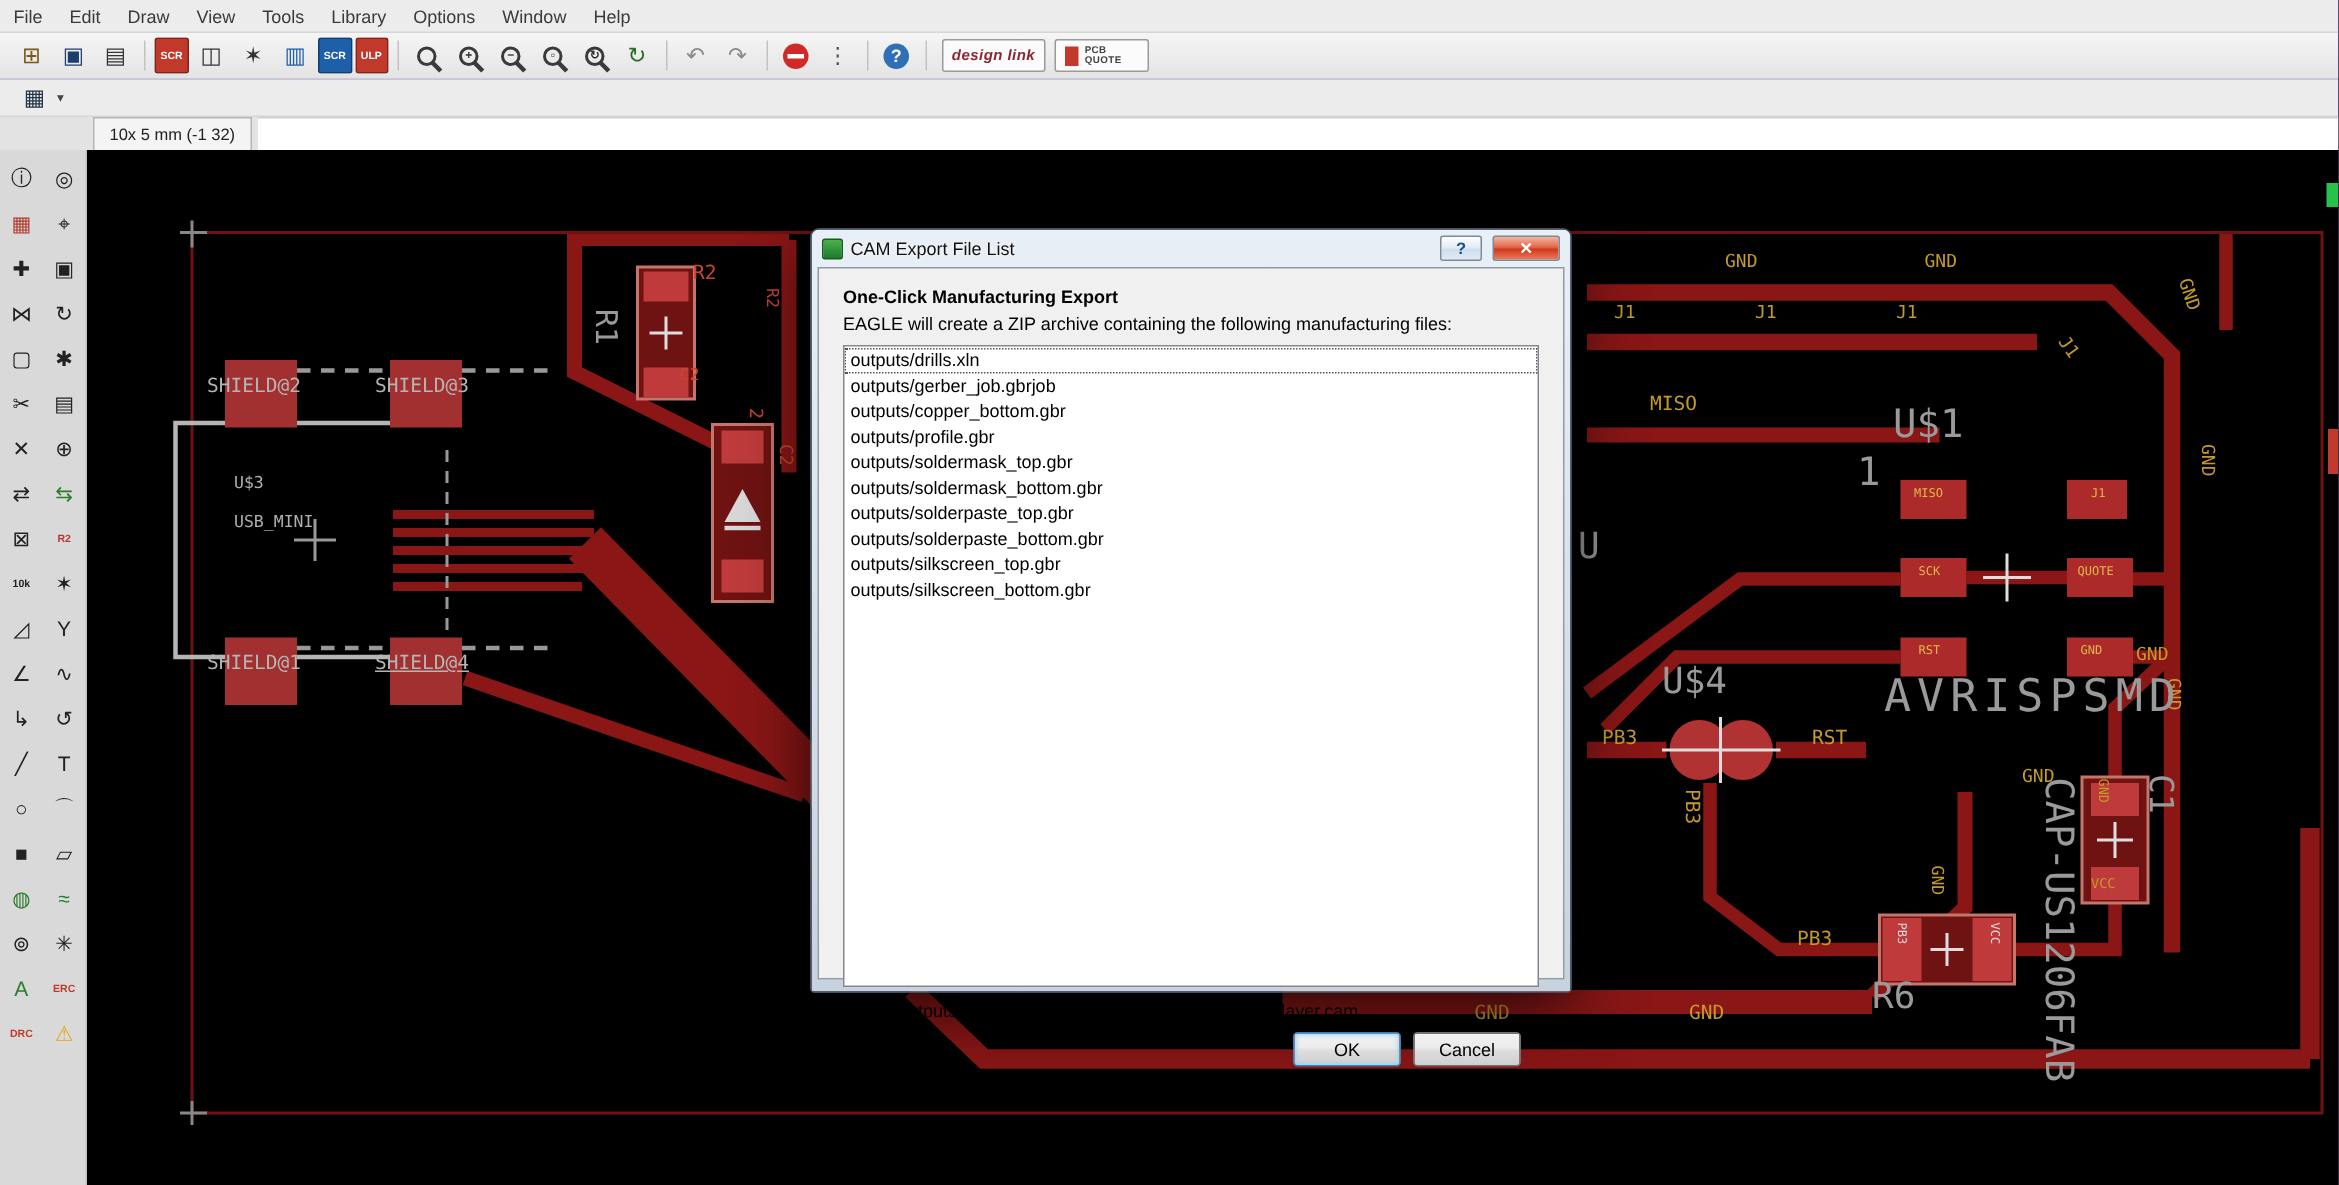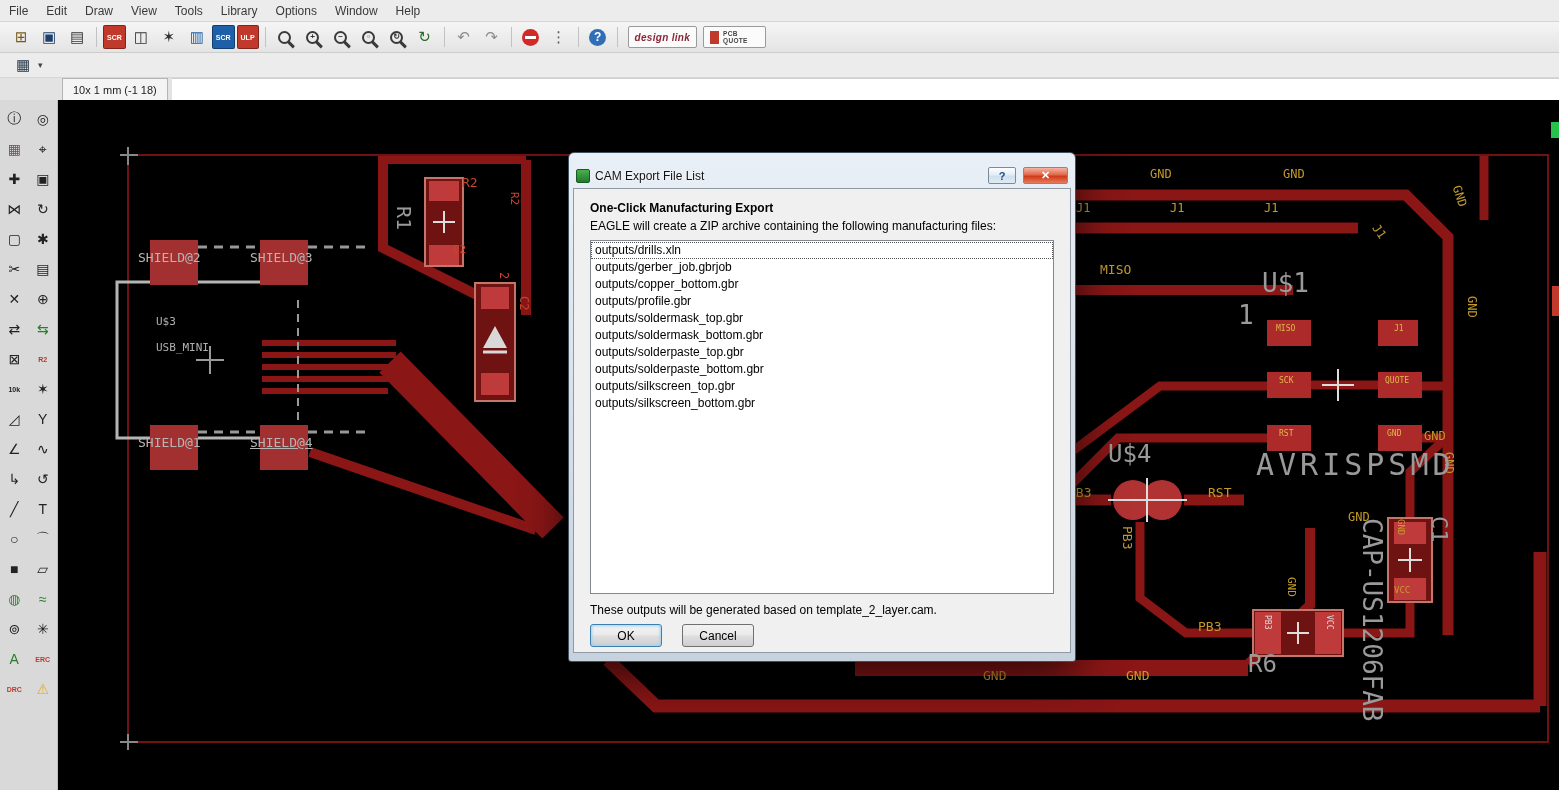--- a/index.html
+++ b/index.html
@@ -56,42 +56,42 @@
     color:#222; cursor:default; }
   .tool.small { font-size:7px; font-weight:bold; }
 
   
   .canvas { position:absolute; left:58px; top:100px; right:0; bottom:0; background:#000; }
   .canvas svg { position:absolute; left:0; top:0; }
   .pcb-labels { position:absolute; left:0; top:0; width:100%; height:100%; }
   .pcb-label { position:absolute; font-family:"DejaVu Sans Mono", monospace; white-space:nowrap; line-height:1; }
 
   
-  .dialog { position:absolute; left:568px; top:152px; width:508px; height:510px;
+  .dialog { position:absolute; left:540px; top:152px; width:508px; height:510px;
     background:linear-gradient(#e9eff6,#c6d2de); border:1px solid #41505e; border-radius:6px 6px 3px 3px;
-    box-shadow:0 12px 45px rgba(0,0,0,.7); padding:10px 4px 4px; }
+    box-shadow:0 12px 45px rgba(0,0,0,.7); padding:0 4px 4px; }
   .dlg-title { height:25px; display:flex; align-items:center; gap:5px; padding:0 3px; font-size:12px; color:#111; }
   .dlg-icon { width:14px; height:14px; background:linear-gradient(#4db04d,#1d7a2d); border:1px solid #155a20;
     border-radius:2px; }
   .dlg-title-text { flex:1; text-shadow:0 0 3px #fff; }
   .cap-btn { height:17px; display:flex; align-items:center; justify-content:center; border:1px solid #7e8a96;
     border-radius:2px; font-size:11px; cursor:default; }
   .cap-help { width:28px; background:linear-gradient(#fdfeff,#e4edf6 45%,#cfdfee 55%,#e0eaf4);
     color:#1b4e8a; font-weight:bold; }
   .cap-close { width:45px; background:linear-gradient(#f5b3a2,#e2684a 45%,#cf3a1a 55%,#e77c5d);
     color:#fff; font-weight:bold; margin-left:2px; }
   .dlg-client { background:#f0f0f0; border:1px solid #8f9aa5; height:calc(100% - 29px); }
   .dlg-heading { font-weight:bold; font-size:12px; margin:12px 16px 4px; color:#000; }
   .dlg-desc { font-size:12px; margin:0 16px 7px; color:#000; }
-  .listbox { margin:0 16px; height:354px; background:#fff; border:1px solid #828790; overflow:hidden;
+  .listbox { margin:0 16px; height:428px; background:#fff; border:1px solid #828790; overflow:hidden;
     font-size:12px; padding-top:1px; }
   .file-item { height:17px; line-height:17px; padding:0 4px; color:#000; white-space:nowrap; }
   .file-item.focused { outline:1px dotted #555; outline-offset:-1px; }
   .dlg-note { font-size:12px; margin:9px 16px 7px; color:#000; }
-  .dlg-buttons { display:flex; gap:20px; margin:0 16px; }
+  .dlg-buttons { display:flex; justify-content:flex-end; gap:8px; margin:0 28px; }
   .btn { min-width:72px; height:23px; font-size:12px; font-family:inherit; color:#000;
     border:1px solid #707070; border-radius:3px;
     background:linear-gradient(#f2f2f2,#ebebeb 45%,#dddddd 55%,#cfcfcf); cursor:default; }
   .btn.default { border-color:#3c7fb1; box-shadow:inset 0 0 3px 1px #9fd1f2; }
 </style>
 </head>
 <body>
 
 <div class="page">
 
@@ -166,21 +166,21 @@
         <span class="boxtext wrap" style="color: rgb(68, 68, 68);">PCB QUOTE</span>
       </span>
     </div>
 
   <div class="toolbar2">
     <span class="tbtn">▦</span>
     <span class="caret">▾</span>
   </div>
 
   <div class="cmdbar">
-    <span class="coord-tab">10x 1 mm (-1 18)</span>
+    <span class="coord-tab">10x 5 mm (-1 32)</span>
     <span class="command-line"></span>
   </div>
 
   <div class="sidebar">
       <div class="tool">ⓘ</div>
       <div class="tool">◎</div>
       <div class="tool" style="color: rgb(176, 58, 46);">▦</div>
       <div class="tool">⌖</div>
       <div class="tool">✚</div>
       <div class="tool">▣</div>

